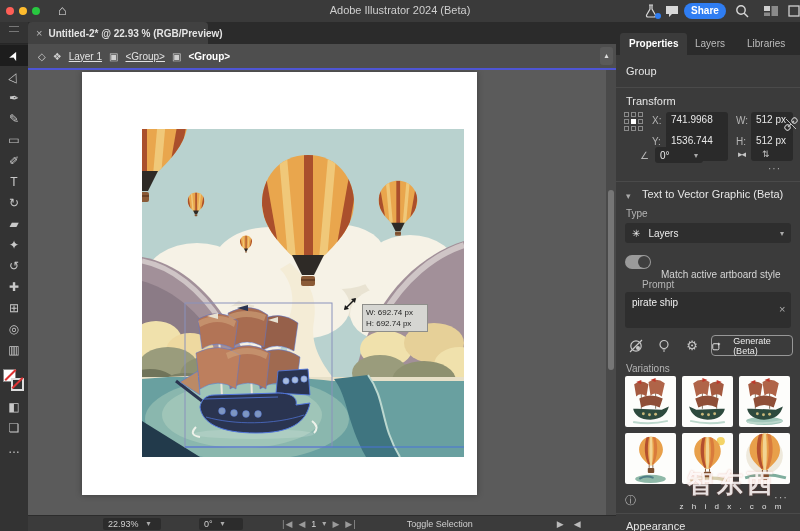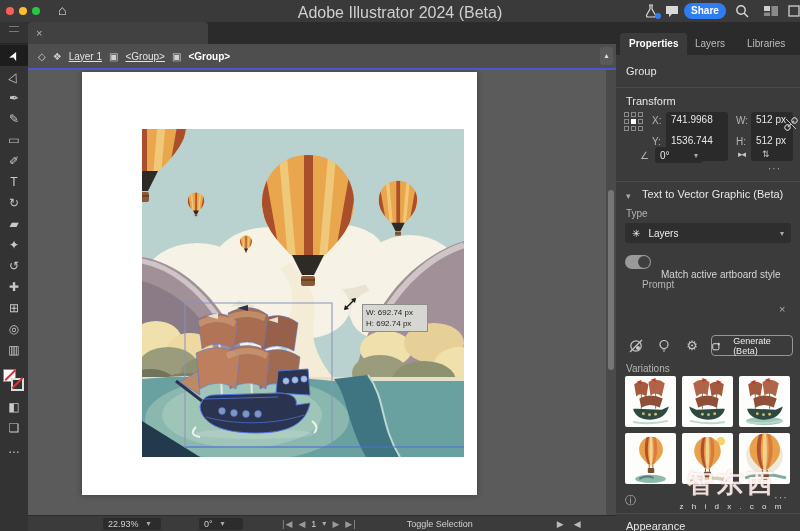--- a/index.html
+++ b/index.html
@@ -3,21 +3,21 @@
 <meta charset="utf-8">
 <style>
   * { margin:0; padding:0; box-sizing:border-box; }
   html,body { width:800px; height:531px; overflow:hidden; background:#2a2a2a;
     font-family:"Liberation Sans", sans-serif; -webkit-font-smoothing:antialiased; }
   .abs { position:absolute; }
 
   
   #titlebar { left:0; top:0; width:800px; height:22px; background:#3a3a3a; }
   .tl-dot { width:8px; height:8px; border-radius:50%; top:7px; }
-  #win-title { left:0; right:0; top:4px; text-align:center; font-size:16px; color:#cfcfcf; }
+  #win-title { left:0; right:0; top:4px; text-align:center; font-size:11px; color:#cfcfcf; }
   .tb-ico { top:3px; width:16px; height:16px; color:#d8d8d8; }
   #share-btn { left:684px; top:3px; width:42px; height:16px; background:#2f7df2; border-radius:9px;
     color:#fff; font-size:10px; font-weight:bold; text-align:center; line-height:16px; }
   #beaker-dot { width:6px; height:6px; background:#2f7df2; border-radius:50%; left:655px; top:13px; }
   #home-ico { left:58px; top:2px; font-size:14px; color:#e2e2e2; }
 
   
   #tabstrip { left:0; top:22px; width:800px; height:22px; background:#2b2b2b; }
   #tool-cap { left:0; top:22px; width:28px; height:22px; background:#333; border-bottom:1px solid #262626;}
   #tool-cap i{ display:block; width:10px; height:1px; background:#777; margin:4px auto 0;}
@@ -150,20 +150,21 @@
   </svg>
 </div>
 
 <div id="tabstrip" class="abs"></div>
 <div id="tool-cap" class="abs">
     <i></i>
     <i></i>
   </div>
 <div id="doc-tab" class="abs">
   <span class="x">×</span>
+  <span class="t">Untitled-2* @ 22.93 % (RGB/Preview)</span>
 </div>
 
 <div id="crumbbar" class="abs">
   <span class="ci">◇</span>
   <span class="ci">❖</span>
   <span class="link">Layer 1</span>
   <span class="ci">▣</span>
   <span class="link">&lt;Group&gt;</span>
   <span class="ci">▣</span>
   <span class="cur">&lt;Group&gt;</span>
@@ -458,20 +459,21 @@
   <div id="type-select" class="abs">
     <span>✳</span>
     <span class="grow">Layers</span>
     <span class="chev">▾</span>
   </div>
   <div id="toggle" class="abs">
       <i></i>
     </div>
   <div class="plabel" style="left:45px;top:214px;color:#d5d5d5">Match active artboard style</div>
   <div class="plabel" style="left:26px;top:224px">Prompt</div>
+  <div id="prompt-box" class="abs">pirate ship</div>
   <div id="prompt-clear" class="abs">×</div>
 
   <svg class="ai-ico abs" style="left:12px" viewBox="0 0 16 16">
     <circle cx="8" cy="8" r="5.2" fill="none" stroke="#c8c8c8" stroke-width="1.2"></circle>
     <circle cx="10" cy="10" r="2" fill="#c8c8c8"></circle>
     <path d="M2 14 L14 2" stroke="#c8c8c8" stroke-width="1.2"></path>
   </svg>
   <svg class="ai-ico abs" style="left:40px" viewBox="0 0 16 16">
     <circle cx="8" cy="6.5" r="4" fill="none" stroke="#c8c8c8" stroke-width="1.2"></circle>
     <path d="M6.5 11 h3 M7 13 h2" stroke="#c8c8c8" stroke-width="1.2"></path>

